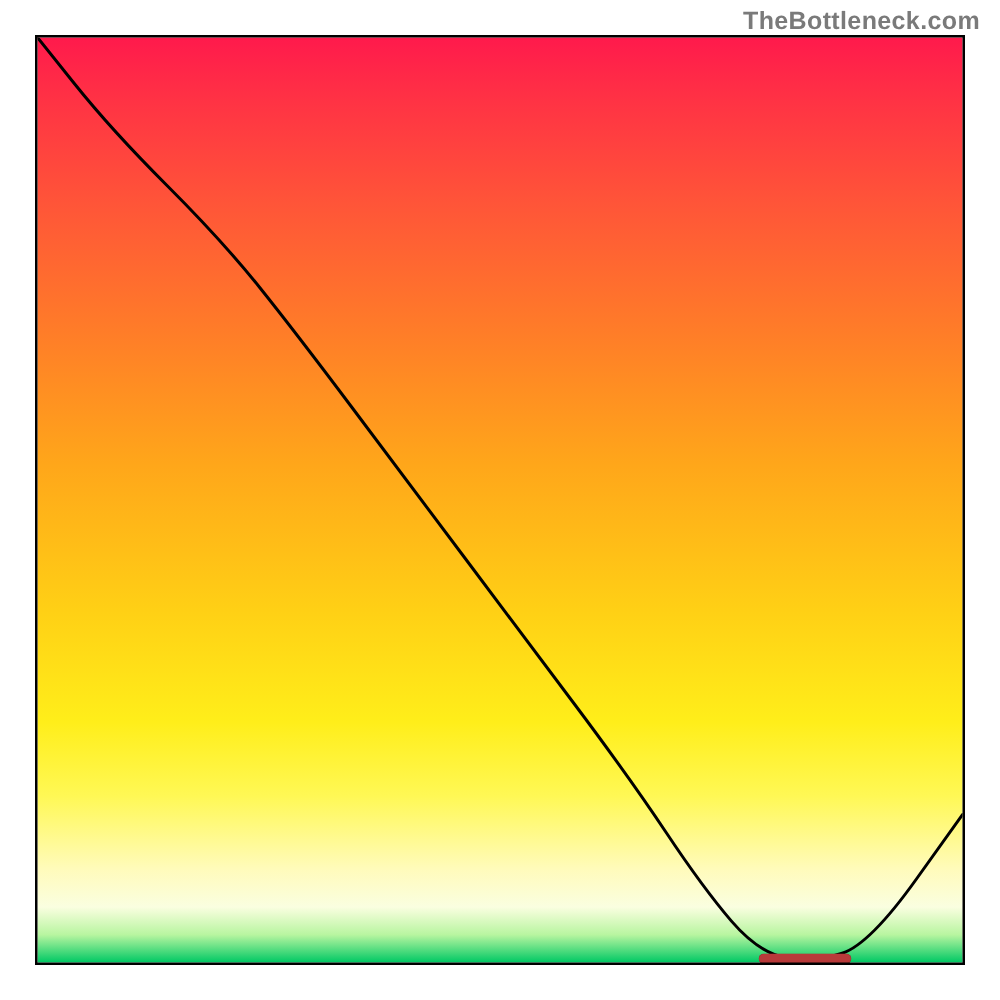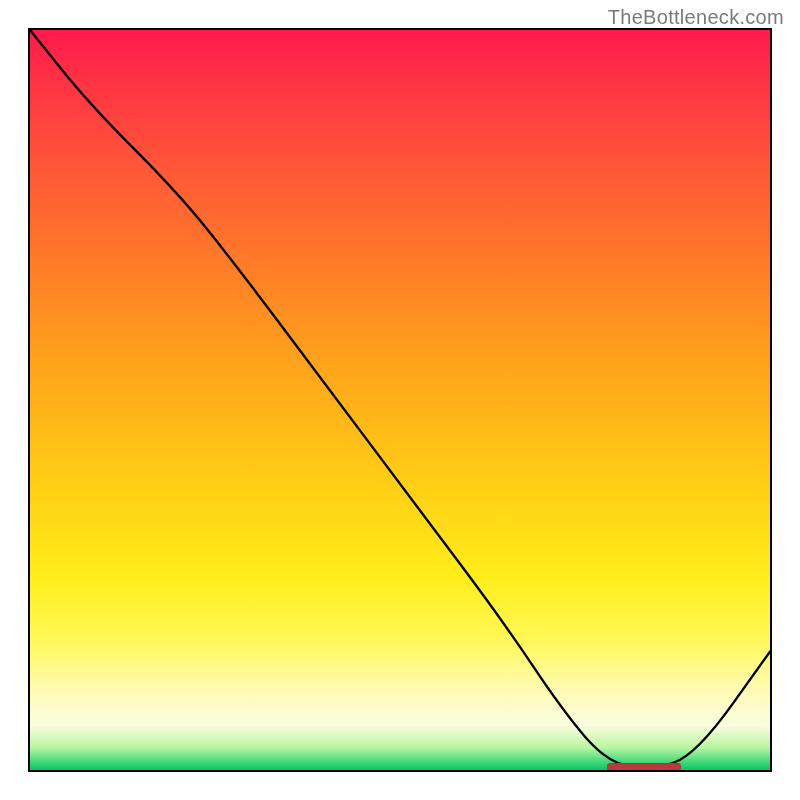--- a/index.html
+++ b/index.html
@@ -14,21 +14,21 @@
   .page {
     position: relative;
     width: 800px;
     height: 800px;
   }
   .attribution {
     position: absolute;
     top: 6px;
     right: 16px;
     font-size: 20px;
-    font-weight: normal;
+    font-weight: bold;
     color: #7a7a7a;
     letter-spacing: 0.3px;
   }
   .plot-area {
     position: absolute;
     left: 30px;
     top: 30px;
     width: 740px;
     height: 740px;
   }

